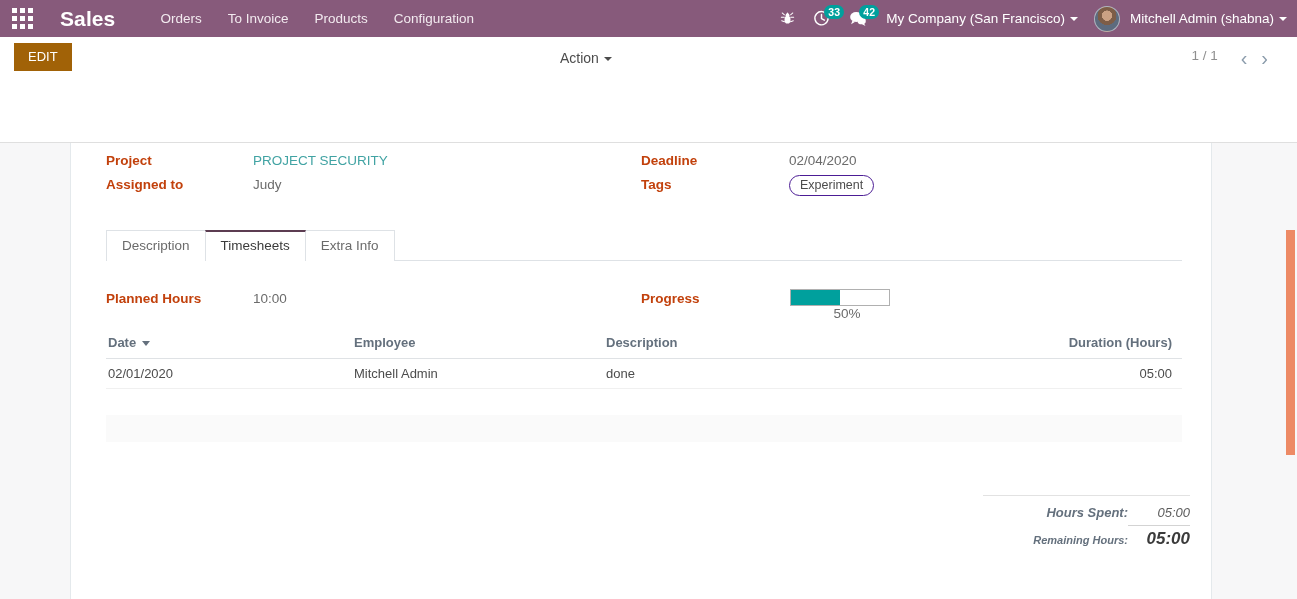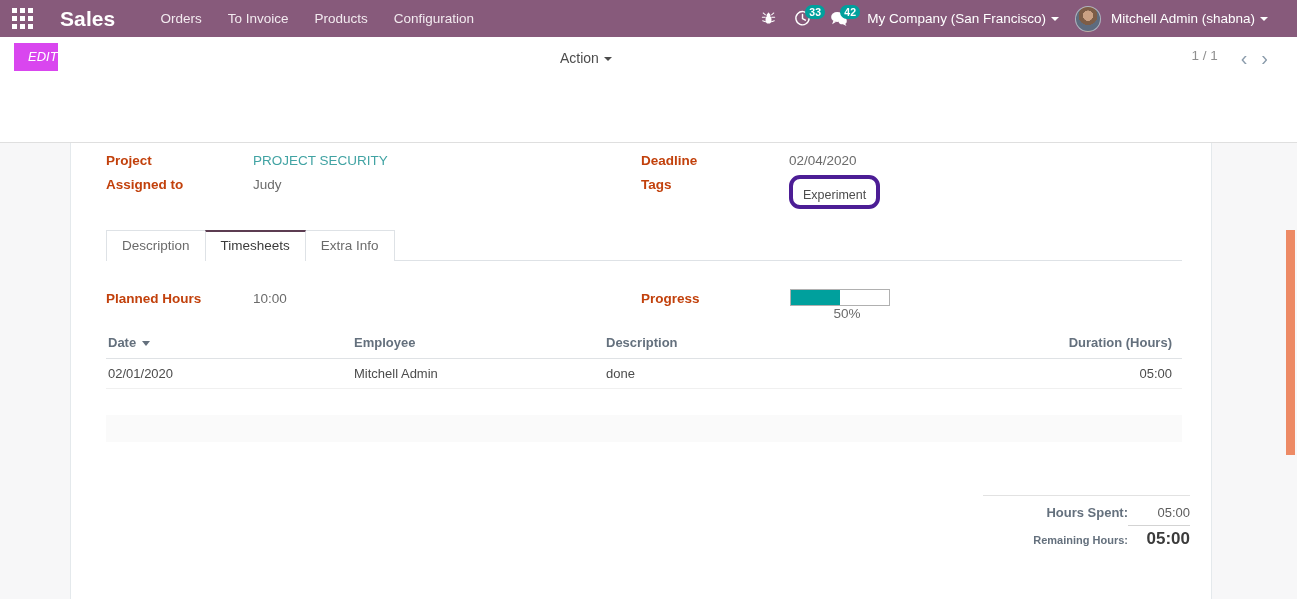--- a/index.html
+++ b/index.html
@@ -37,21 +37,21 @@
     letter-spacing: .1px; cursor: pointer;
   }
   .menu { display: flex; align-items: center; height: 37px; }
   .menu-item {
     font-size: 13.5px; color: #f2eaef;
     padding: 12px 13px; line-height: 37px; cursor: pointer; white-space: nowrap;
   }
 
   .nav-right {
     margin-left: auto; display: flex; align-items: center;
-    height: 37px; padding-right: 19px;
+    height: 37px; padding-right: 0;
   }
   .nav-icon {
     position: relative; display: flex; align-items: center;
     justify-content: center; padding: 0 9px; height: 37px; cursor: pointer;
   }
   .nav-icon svg { display: block; }
   .badge {
     position: absolute; top: 5px; left: 20px;
     background: #00A09D; color: #fff;
     font-size: 10.5px; font-weight: bold;
@@ -92,23 +92,23 @@
   }
   .crumb-link { color: #00A09D; cursor: pointer; }
   .crumb-sep { color: #b3b3b3; margin: 0 5px; }
   .crumb-active { color: #8f8f8f; }
 
   .cp-buttons {
     position: relative; height: 46px; padding-left: 14px;
   }
   .btn-edit {
     position: absolute; left: 14px; top: 6px;
-    background: #d946ef; color: #ffffff;
-    font-size: 13px; padding: 7px 0 7px 14px;
-    border: none; cursor: pointer; line-height: 14px; font-style: italic;
+    background: #a16207; color: #ffffff;
+    font-size: 13px; padding: 7px 14px 7px 14px;
+    border: none; cursor: pointer; line-height: 14px;
   }
   .action-dd {
     position: absolute; left: 560px; top: 13px;
     font-size: 14px; color: #4c4c4c; cursor: pointer;
   }
   .pager {
     position: absolute; right: 22px; top: 11px;
     display: flex; align-items: flex-start;
     font-size: 13.5px; color: #8f8f8f;
   }
@@ -138,22 +138,22 @@
   }
   .f-value {
     position: absolute; color: #6b6b6b; font-size: 13.5px; white-space: nowrap;
   }
   .f-link {
     position: absolute; color: #41a3a3; font-size: 13.5px;
     cursor: pointer; white-space: nowrap;
   }
   .tag-pill {
     position: absolute;
-    border: 4px solid #4c1d95; border-radius: 11px;
-    padding: 9px 10px 3px 10px; font-size: 12.5px;
+    border: 1px solid #4c1d95; border-radius: 11px;
+    padding: 2px 10px 3px 10px; font-size: 12.5px;
     color: #4c4c4c; background: #ffffff; white-space: nowrap;
   }
 
   
   .tabs {
     position: absolute; left: 106px; top: 86px;
     display: flex; align-items: flex-end;
     border-bottom: 1px solid #dee2e6;
     width: 1076px; height: 32px;
   }
@@ -218,20 +218,21 @@
   .empty-band {
     position: absolute; left: 106px; top: 272px;
     width: 1076px; height: 27px;
     background: #fafafa;
   }
 
   
   .totals {
     position: absolute; right: 107px; top: 352px;
     width: 207px;
+    font-style: italic;
   }
   .totals-rule {
     border-top: 1px solid #e2e2e2; width: 207px; margin-bottom: 9px;
   }
   .total-row {
     display: flex; justify-content: flex-end; align-items: baseline;
     margin-bottom: 5px;
   }
   .total-label {
     font-size: 13px; font-weight: bold; color: #64707d; white-space: nowrap;

